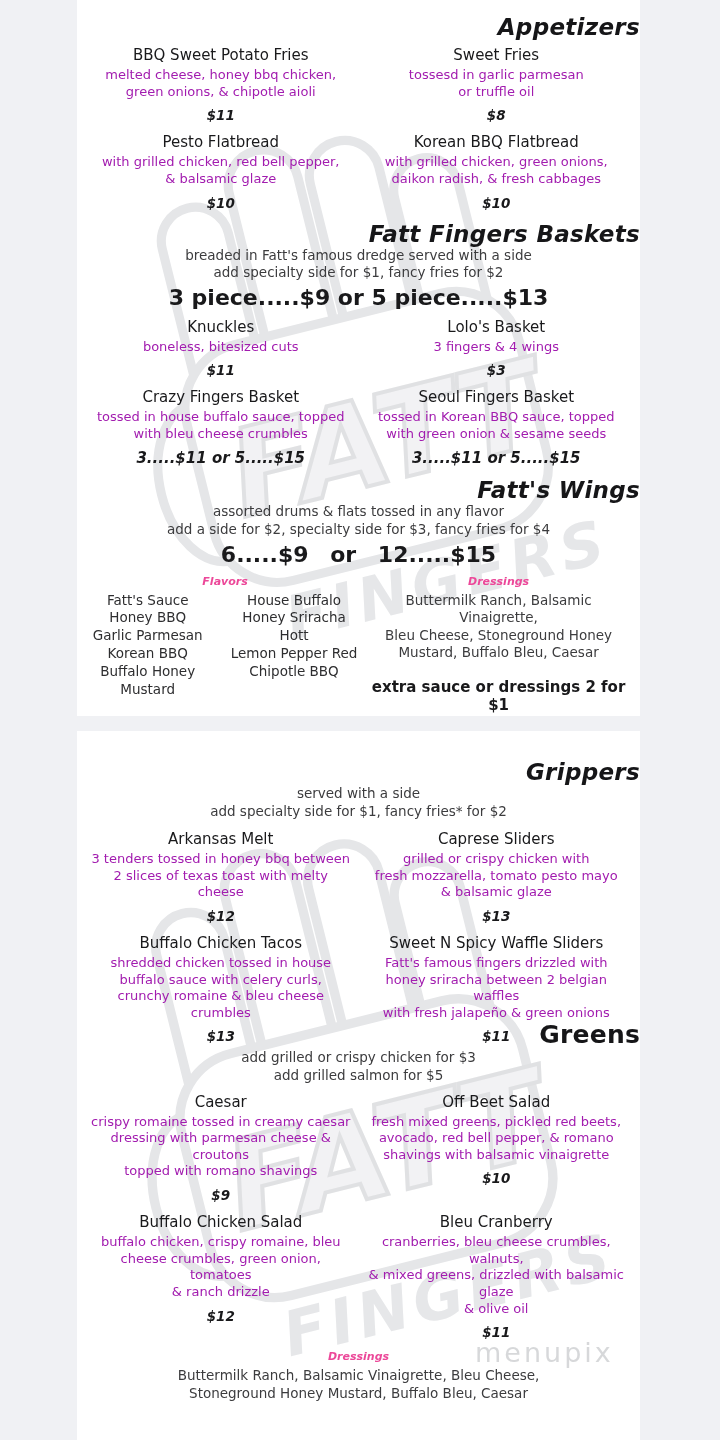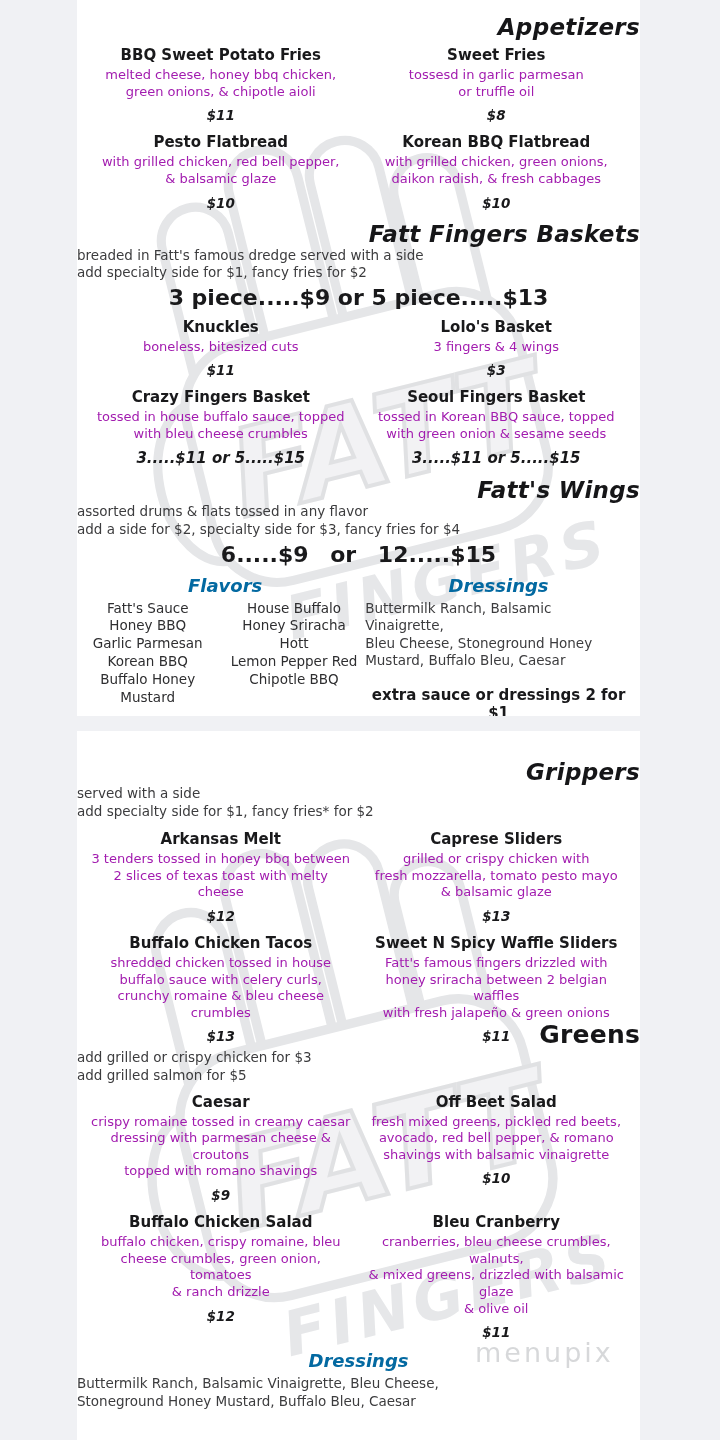--- a/index.html
+++ b/index.html
@@ -24,34 +24,34 @@
 
   h1{
     margin:0;text-align:right;
     font-size:23px;font-weight:bold;font-style:italic;
     letter-spacing:.3px;color:#161618;
   }
   h1.upright{font-style:normal;font-size:25px;letter-spacing:.2px;}
   .mt-title{margin-top:14px;}
   h3{
     margin:0;text-align:center;
-    font-size:18px;font-weight:bold;font-style:italic;color:#0369a1;
+    font-size:11px;font-weight:bold;font-style:italic;color:#ec4899;
   }
   .note{
-    font-size:13.5px;color:#3c3c3e;text-align:left;line-height:1.3;
+    font-size:13.5px;color:#3c3c3e;text-align:center;line-height:1.3;
     white-space:pre-line;
   }
   .pricing{
     font-size:22px;font-weight:bold;text-align:center;
     margin:3px 0 8px 0;color:#19191b;
   }
   .pricing.wide{word-spacing:14px;}
   .grid2{display:grid;grid-template-columns:1fr 1fr;padding:0 6px;margin-top:6px;}
   .item{text-align:center;margin-bottom:10px;padding:0 8px;}
-  .item .name{font-size:15px;font-weight:bold;margin-bottom:3px;color:#19191b;}
+  .item .name{font-size:15px;font-weight:normal;margin-bottom:3px;color:#19191b;}
   .item .desc{font-size:13px;color:#a21caf;line-height:1.28;white-space:pre-line;}
   .item .price{font-size:13.5px;font-weight:bold;font-style:italic;margin-top:7px;color:#19191b;}
   .item .price.multi{font-size:15px;}
 
   .fd-grid{display:grid;grid-template-columns:1.05fr 1fr;margin-top:2px;padding:0 8px;}
   .fl-lists{display:flex;justify-content:center;gap:28px;margin-top:4px;}
   .fl-list{font-size:13.5px;color:#2e2e30;line-height:1.32;text-align:center;white-space:pre-line;}
   .dr-text{margin-top:4px;}
   .extra{font-size:15px;font-weight:bold;text-align:center;margin-top:16px;color:#19191b;}
 

